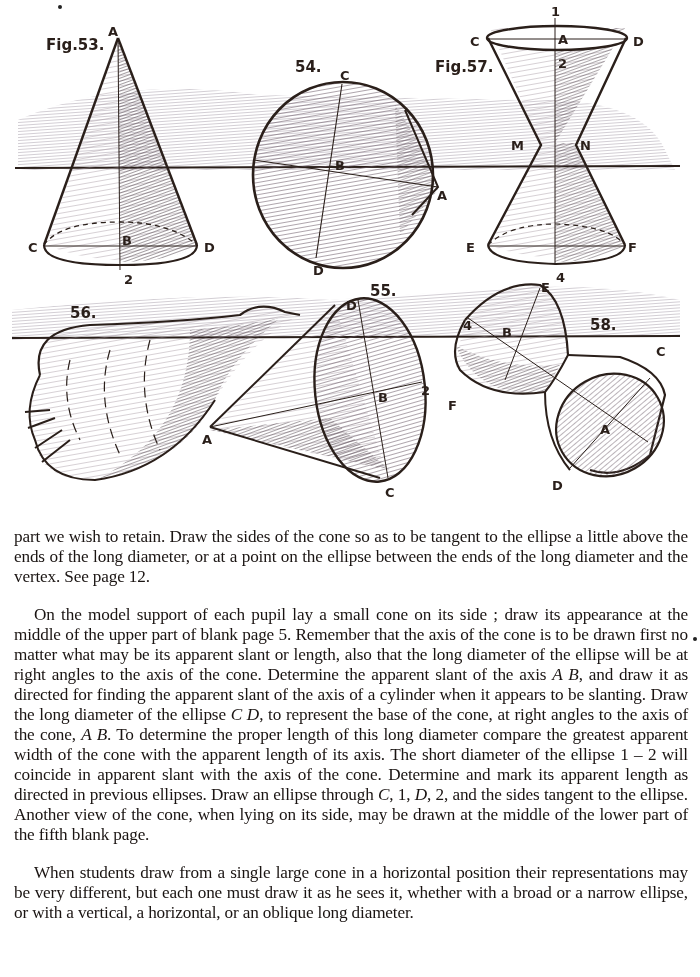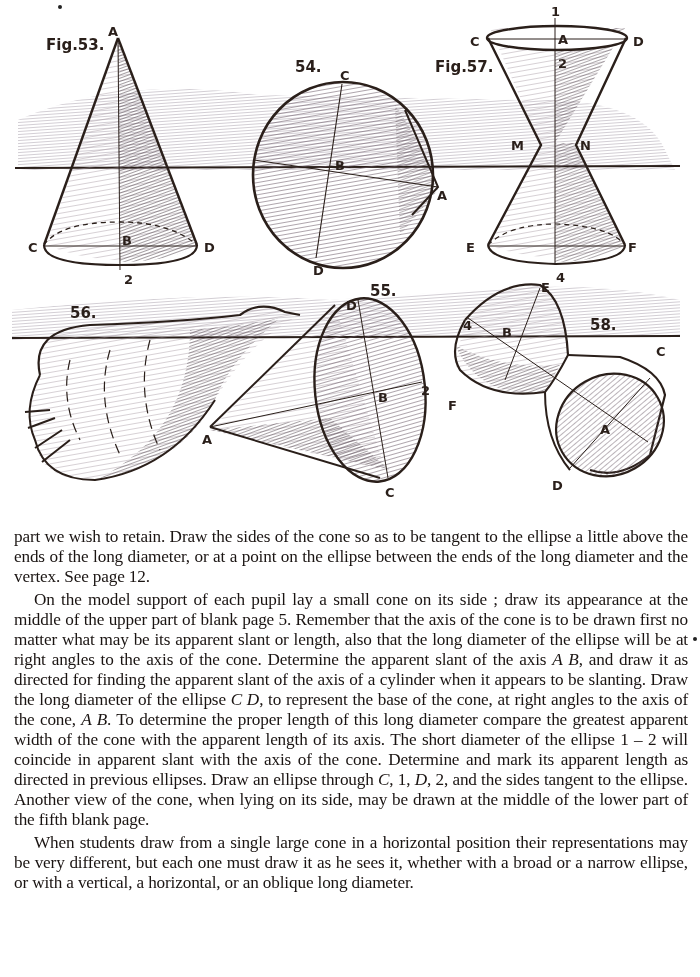--- a/index.html
+++ b/index.html
@@ -11,21 +11,21 @@
   .figure-plate { position: absolute; left: 0; top: 0; width: 700px; height: 520px; }
   .figure-plate svg { width: 700px; height: 520px; display: block; }
   .fig-label { font-family: "DejaVu Sans", sans-serif; font-size: 15px; fill: #2a1f1a; font-weight: bold; }
   .pt-label { font-family: "DejaVu Sans", sans-serif; font-size: 13px; fill: #2a1f1a; font-weight: bold; }
   .text-body {
     position: absolute; left: 14px; top: 527px; width: 674px;
     font-size: 17.2px; line-height: 20px; text-align: justify;
     letter-spacing: -0.15px;
   }
   .text-body p { margin: 0; }
-  .text-body p.indent { text-indent: 20px; margin-top: 3px; }
+  .text-body p.indent { text-indent: 20px; margin-top: 18px; }
   .text-body em { font-style: italic; }
   .margin-dot { position: absolute; width: 4px; height: 4px; border-radius: 50%; background: #222; }
 </style>
 </head>
 <body>
 
 <div class="figure-plate">
 <svg viewBox="0 0 700 520" xmlns="http://www.w3.org/2000/svg">
   <defs>
     <pattern id="hatch" width="4" height="4" patternUnits="userSpaceOnUse" patternTransform="rotate(80)">

